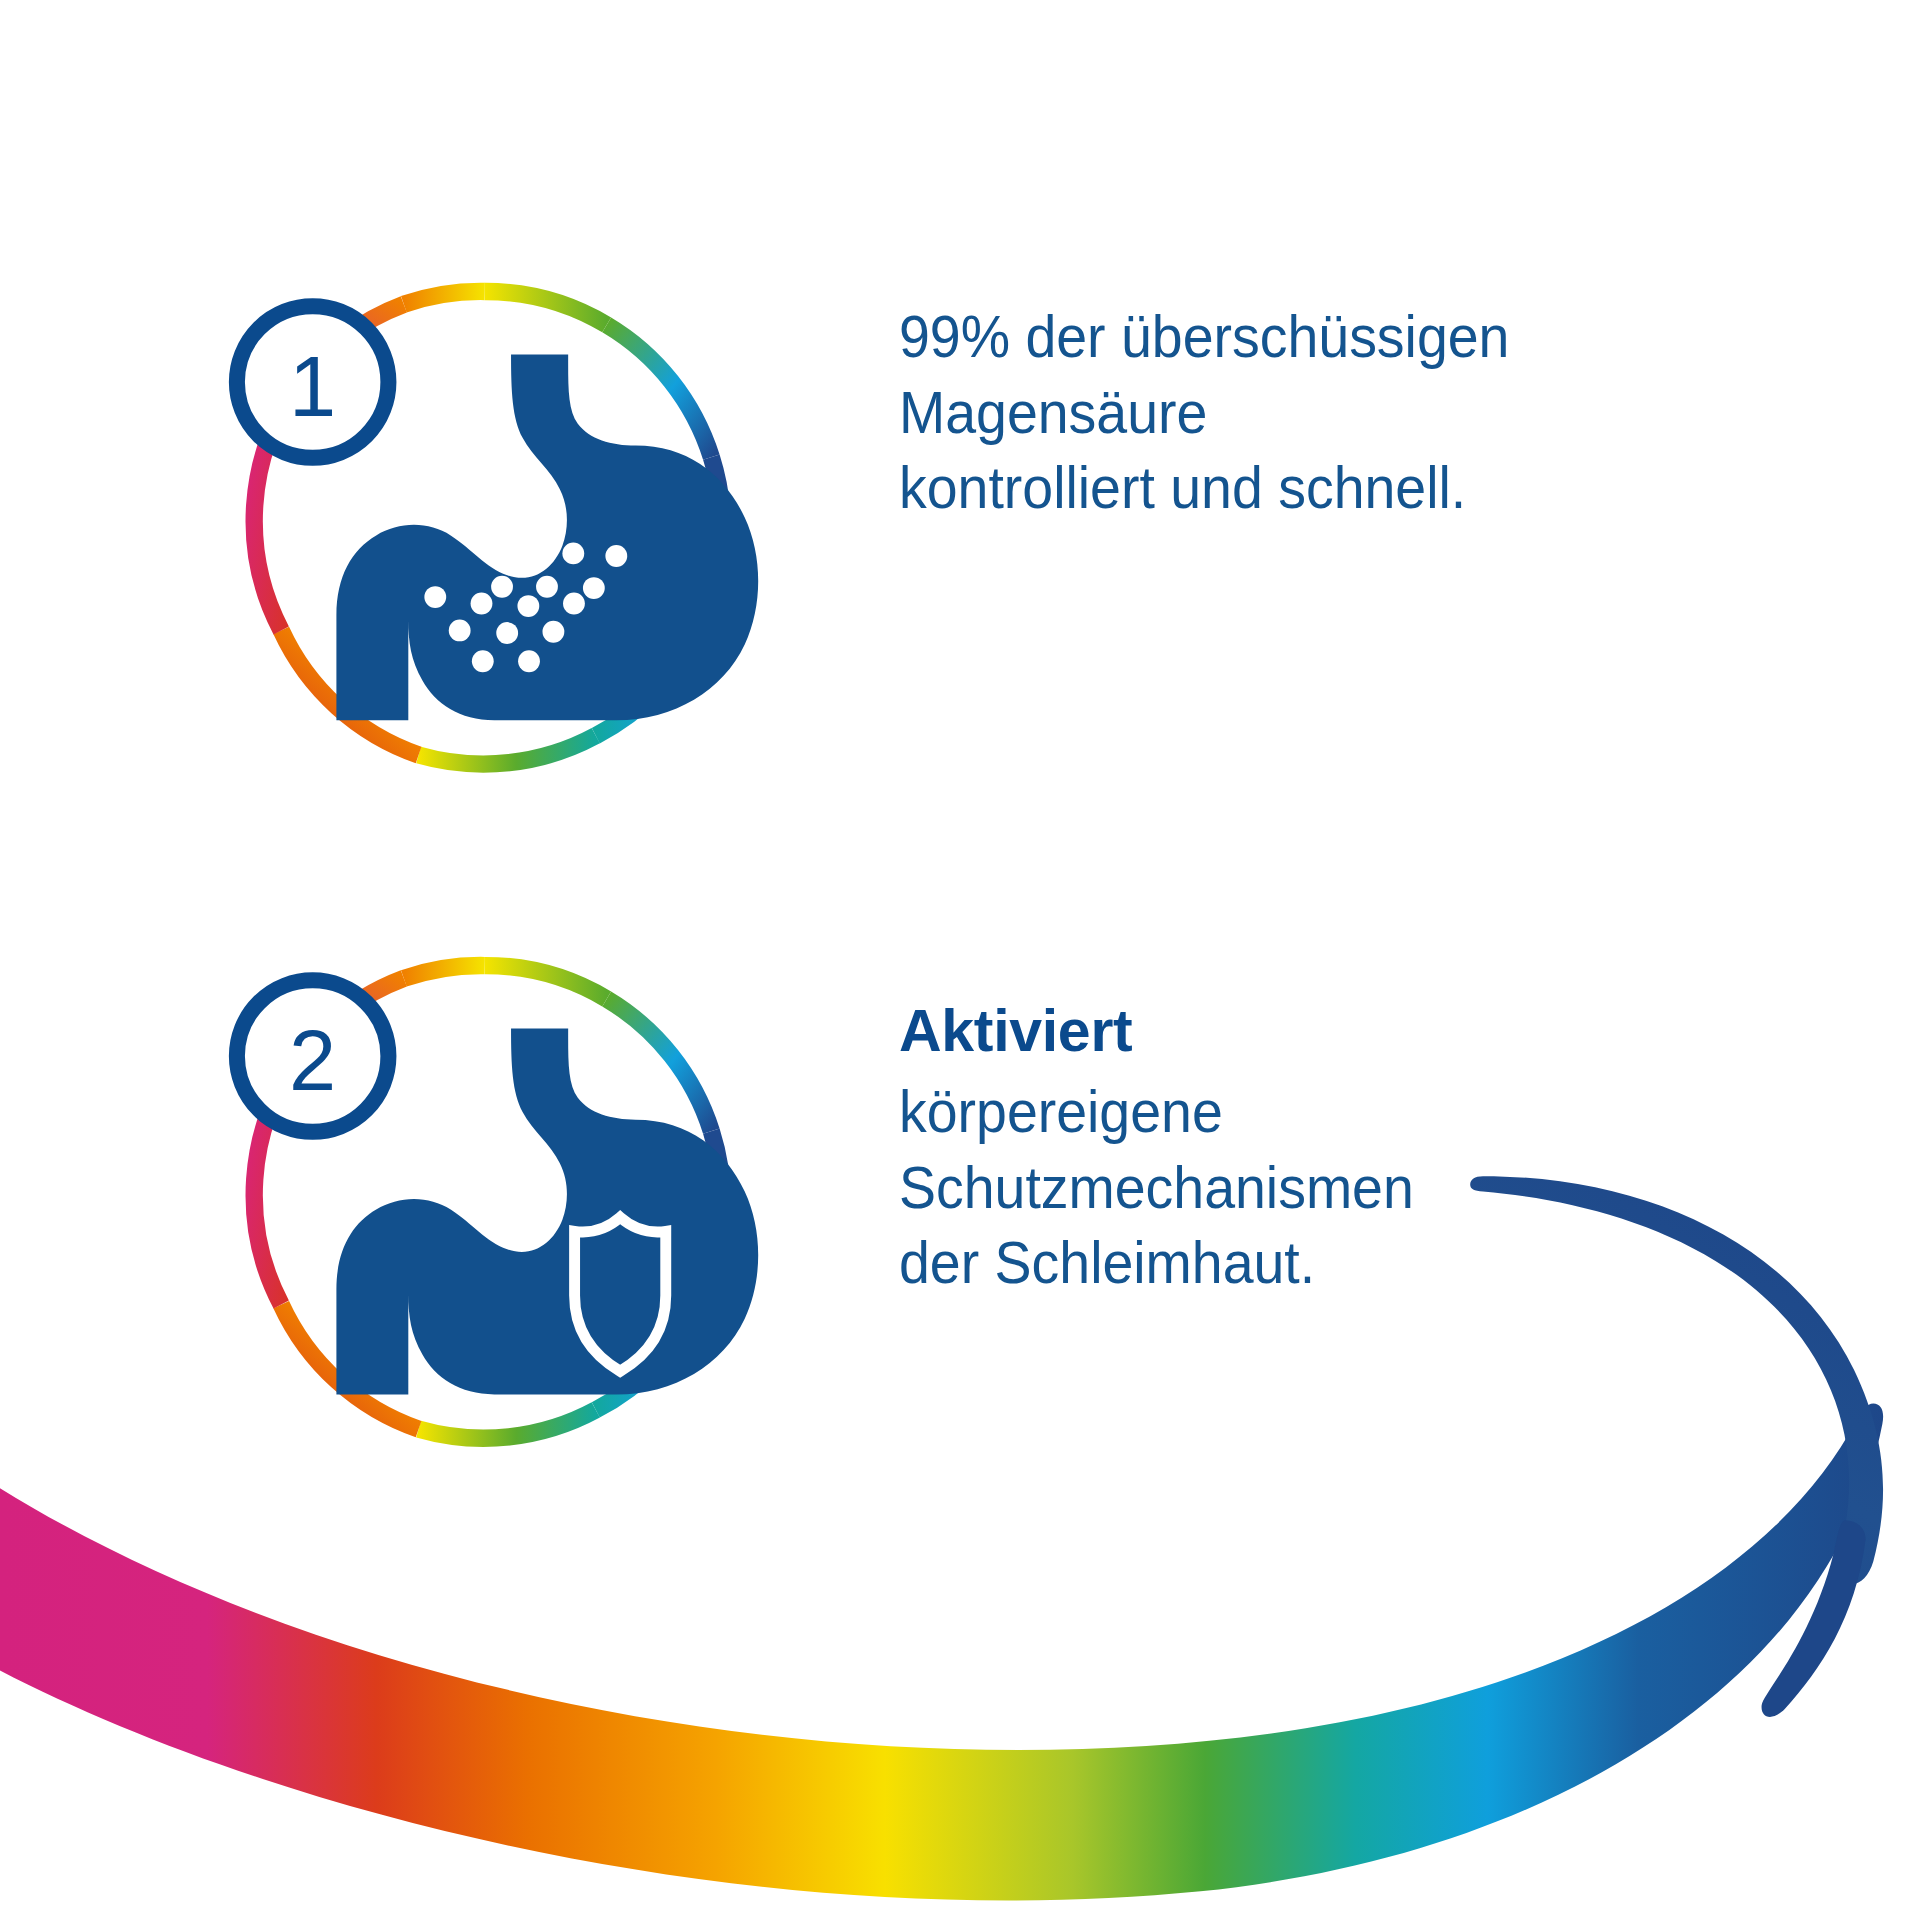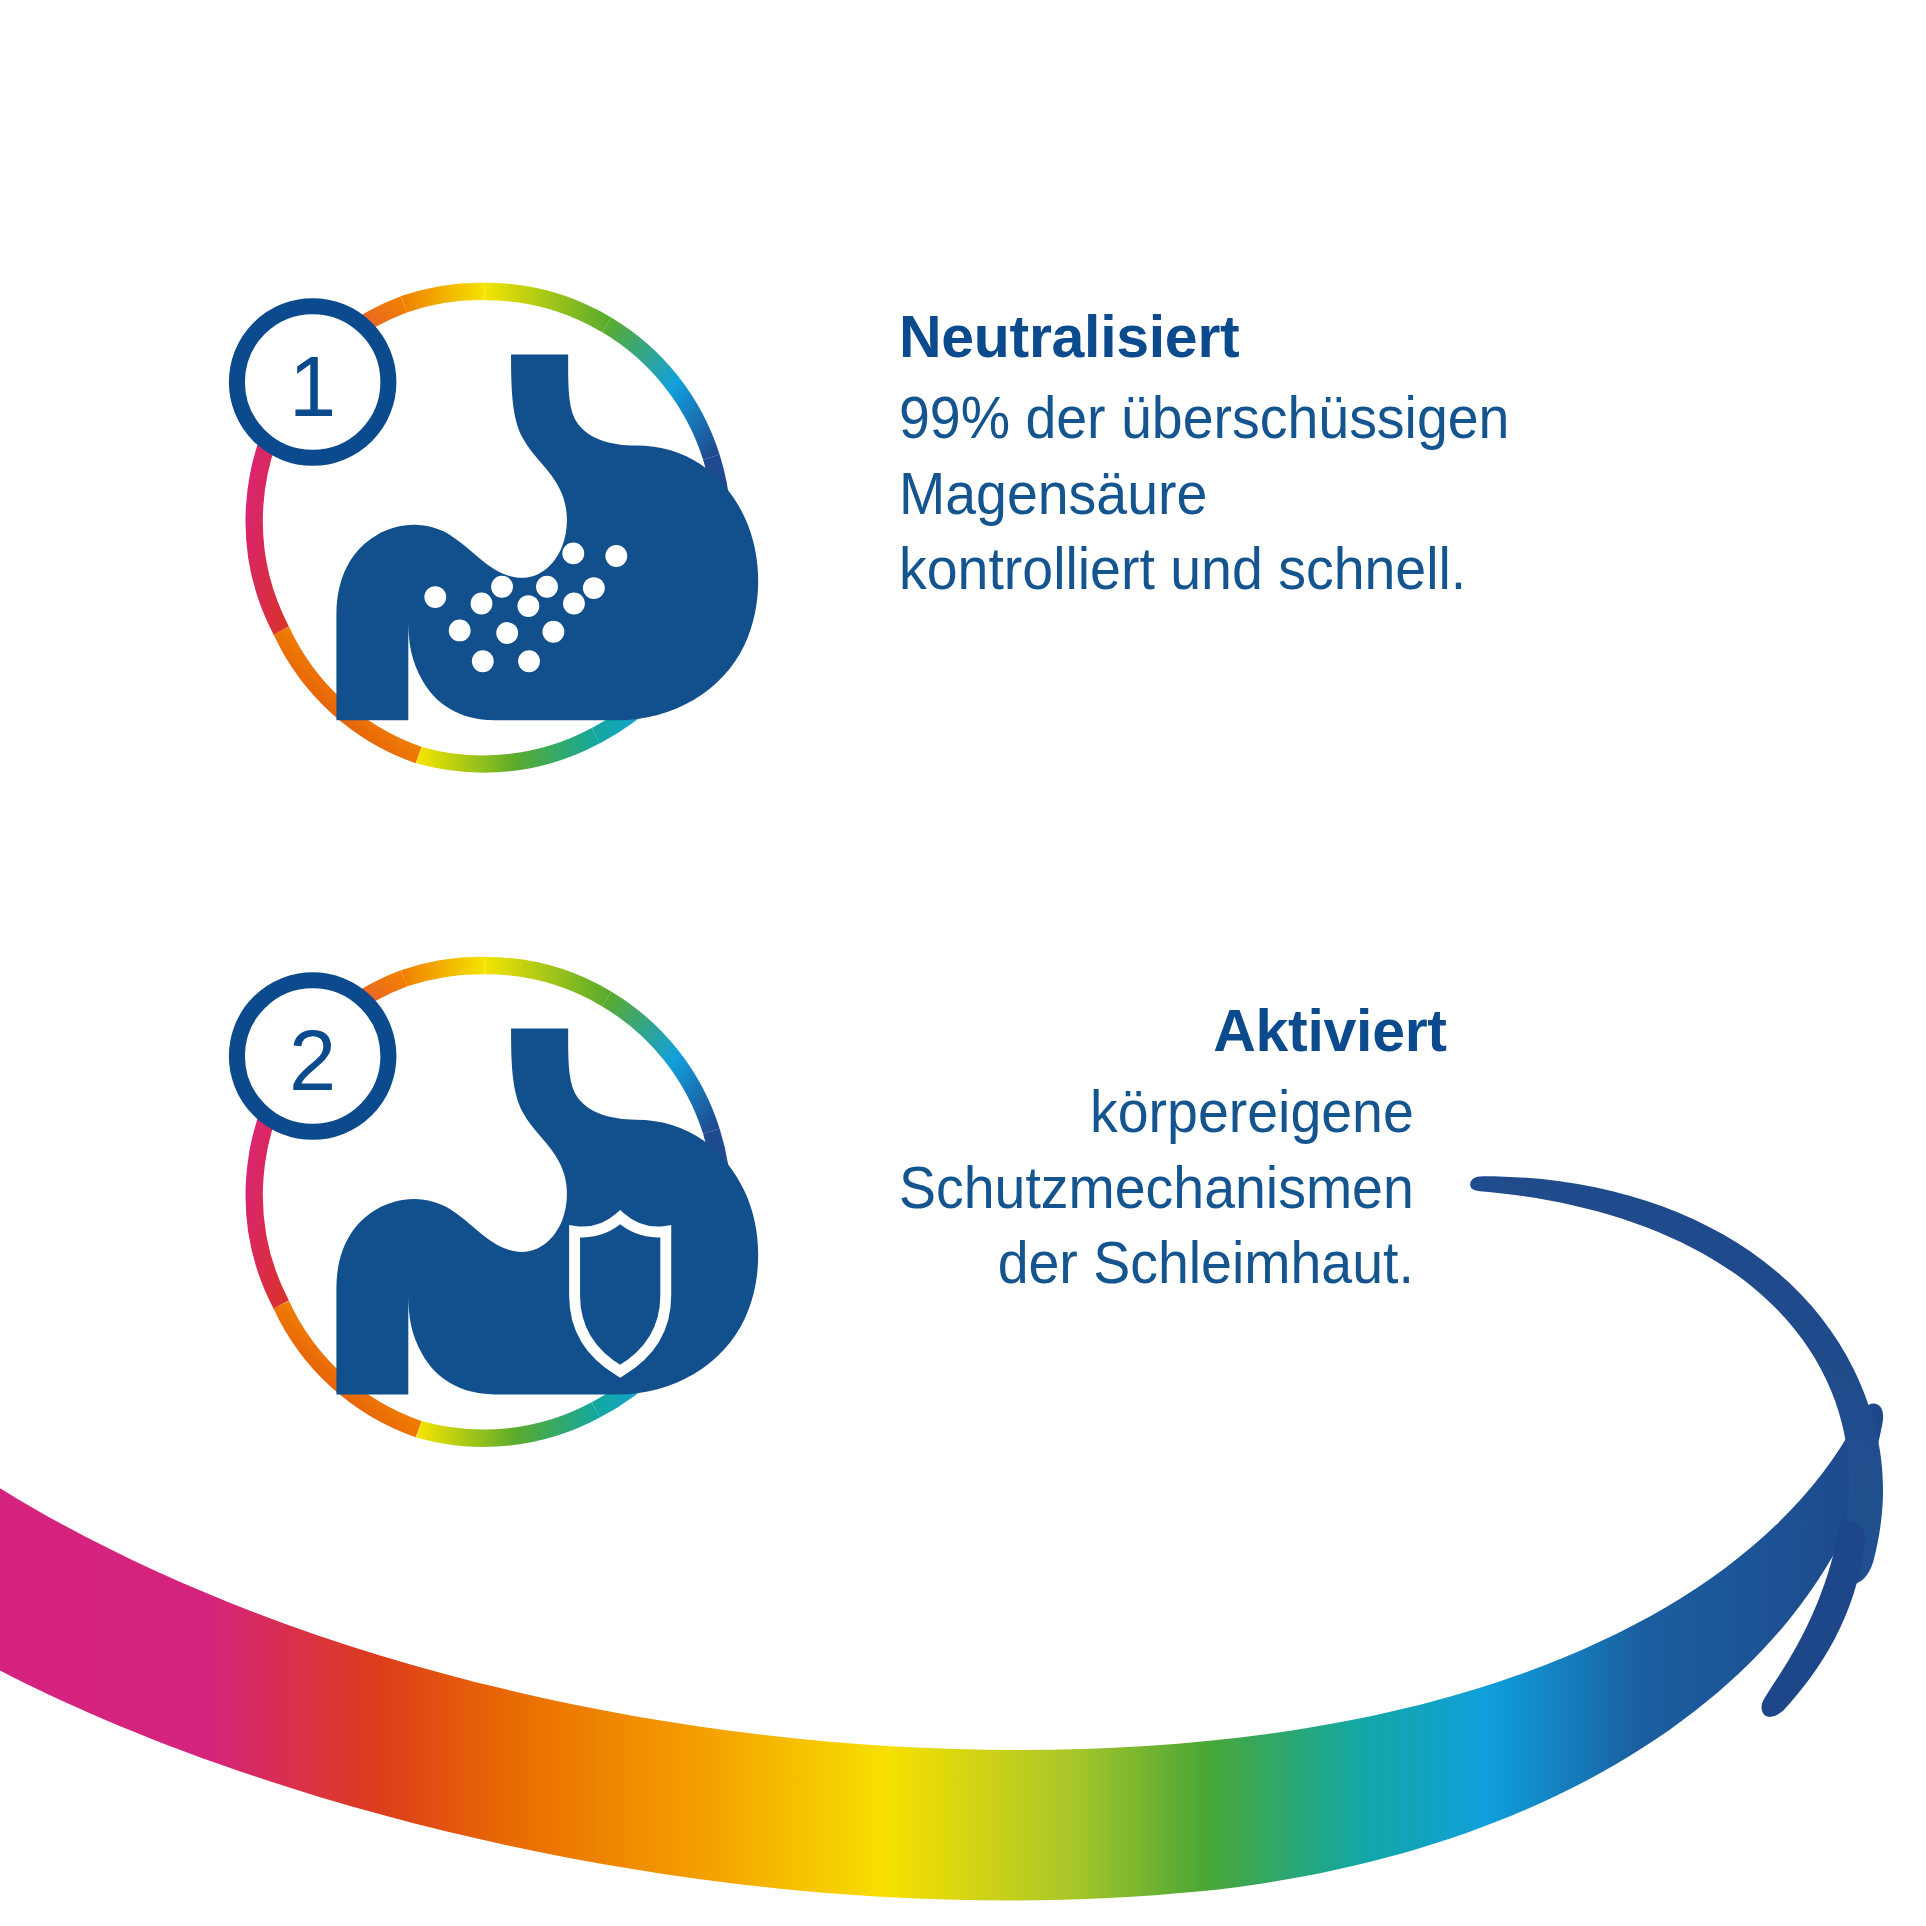--- a/index.html
+++ b/index.html
@@ -8,21 +8,21 @@
     width:1926px;height:1926px;overflow:hidden;position:relative;
     font-family:"Liberation Sans","DejaVu Sans",sans-serif;
     background:#ffffff;
   }
   #stage{position:absolute;inset:0;width:1926px;height:1926px;}
   svg.layer{position:absolute;left:0;top:0;width:1926px;height:1926px;display:block;}
 
   
   .block{position:absolute;left:899px;}
   .block-1{top:308px;}
-  .block-2{top:1002px;text-align:right;}
+  .block-2{top:1002px;}
   .heading{
     font-size:59px;font-weight:bold;color:#0b4a8d;
     letter-spacing:-0.3px;line-height:1.0;
     margin:0 0 22px 0;white-space:nowrap;
   }
   .body-line{
     font-size:59px;font-weight:400;color:#14548f;
     line-height:1.0;white-space:nowrap;
     margin:0 0 16.7px 0;
     transform:scaleX(0.94);transform-origin:left center;
@@ -253,21 +253,20 @@
         M 2874 2368
         C 2892 2368, 2906 2380, 2906 2398
         C 2890 2520, 2836 2600, 2780 2662
         C 2760 2682, 2742 2676, 2744 2656
         C 2746 2638, 2820 2560, 2856 2420
         C 2862 2392, 2866 2368, 2874 2368 Z"></path>
     </g>
   </svg>
 
   <div class="block block-1">
-    <div class="heading">Neutralisiert</div>
     <div class="body-line">99% der überschüssigen</div>
     <div class="body-line">Magensäure</div>
     <div class="body-line">kontrolliert und schnell.</div>
   </div>
 
   <div class="block block-2">
     <div class="heading">Aktiviert</div>
     <div class="body-line">körpereigene</div>
     <div class="body-line">Schutzmechanismen</div>
     <div class="body-line">der Schleimhaut.</div>

